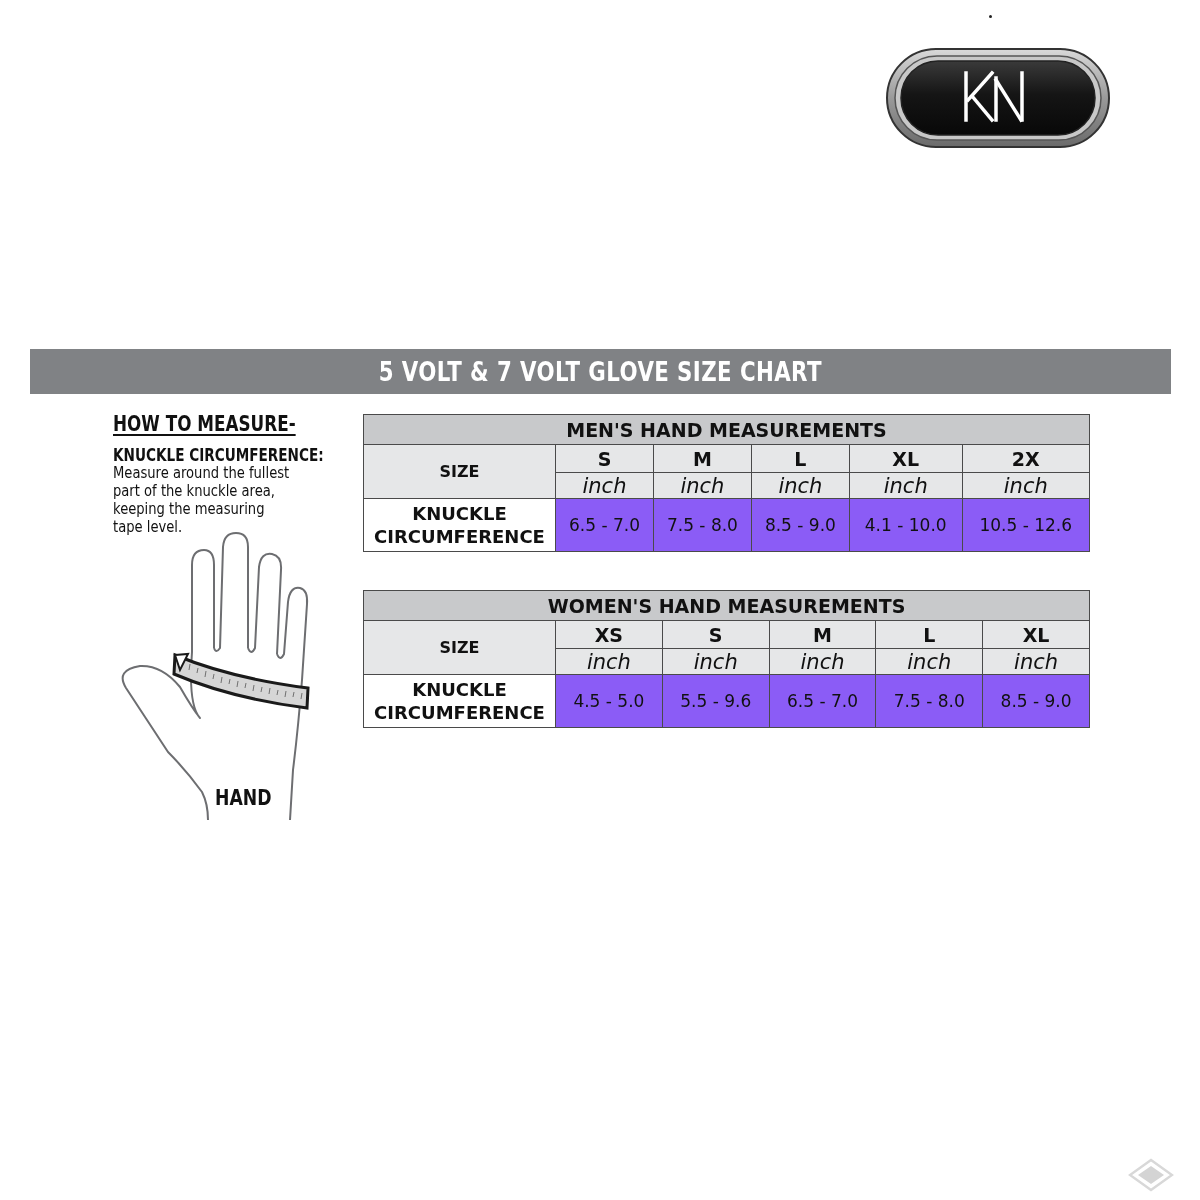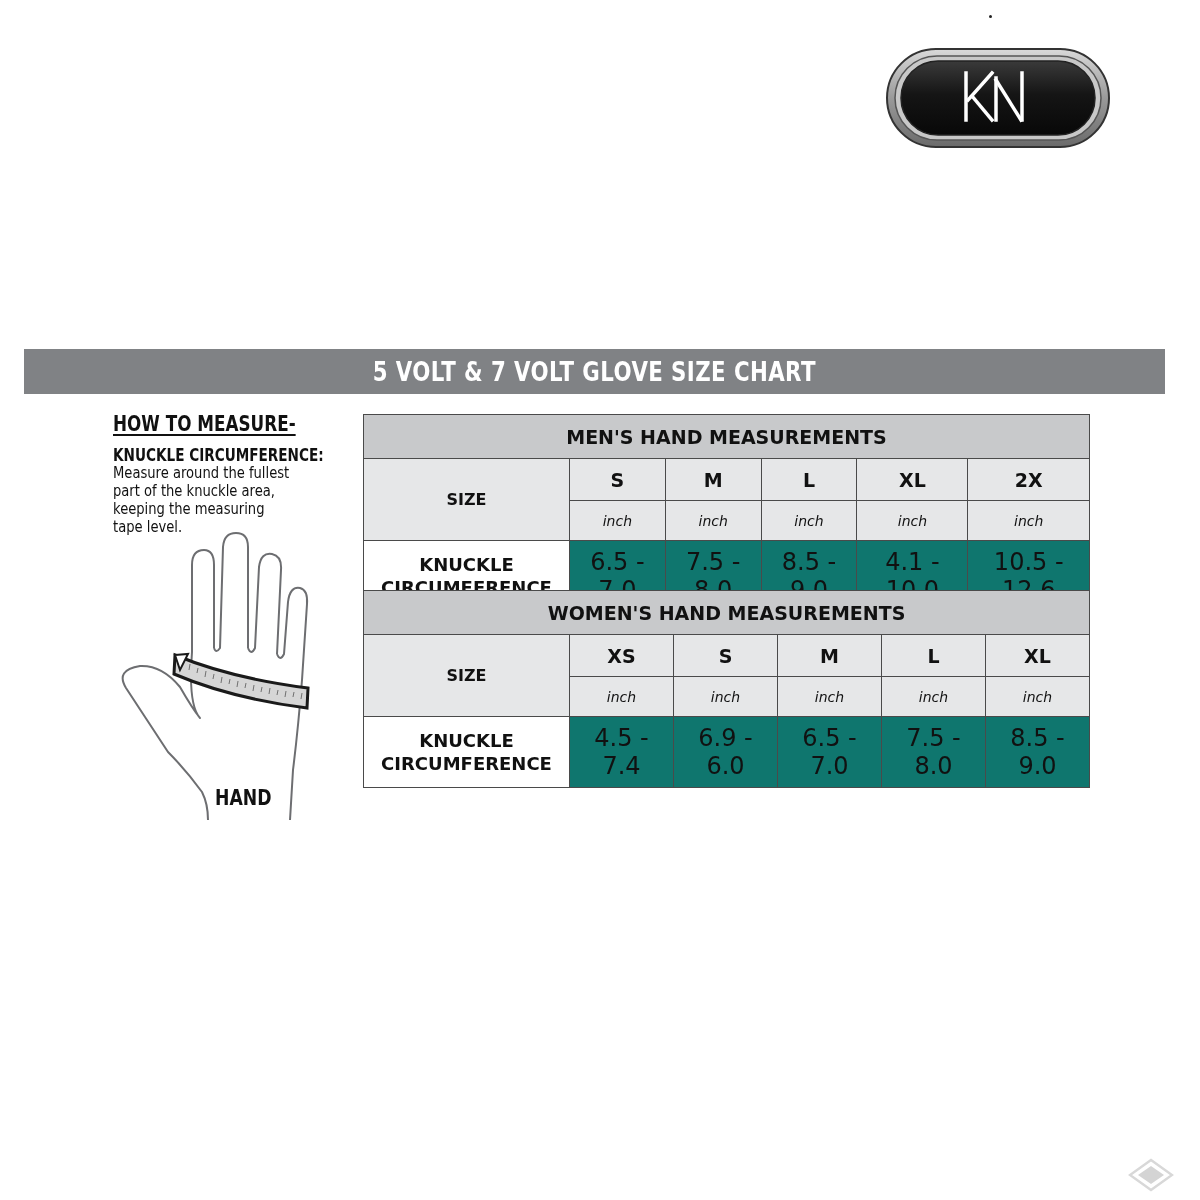--- a/index.html
+++ b/index.html
@@ -1,43 +1,43 @@
 <!DOCTYPE html>
 <html><head>
 <meta charset="utf-8">
 <style>
   html, body { margin:0; padding:0; background:#ffffff; }
   body { width:1200px; height:1200px; position:relative; overflow:hidden; font-family:"Liberation Sans", sans-serif; color:#111; }
 
   .logo { position:absolute; left:886px; top:48px; width:224px; height:100px; }
   .logo-dot { position:absolute; left:989px; top:15px; width:3px; height:3px; background:#222; border-radius:50%; }
 
-  .banner { position:absolute; left:24px; top:349px; width:1141px; height:45px; background:#808285; display:flex; align-items:center; justify-content:center; }
+  .banner { position:absolute; left:30px; top:349px; width:1141px; height:45px; background:#808285; display:flex; align-items:center; justify-content:center; }
   .banner-title { color:#fff; font-family:"DejaVu Sans", sans-serif; font-weight:bold; font-size:26px; letter-spacing:0.5px; transform:scaleX(0.82); white-space:nowrap; }
 
   .howto { position:absolute; left:113px; top:412px; width:240px; font-family:"DejaVu Sans", sans-serif; }
   .howto-title { font-weight:bold; font-size:21px; text-decoration:underline; text-decoration-thickness:2px; text-underline-offset:3px; transform:scaleX(0.8); transform-origin:left; white-space:nowrap; }
   .howto-sub { margin-top:10px; font-weight:bold; font-size:17px; transform:scaleX(0.8); transform-origin:left; white-space:nowrap; line-height:18px; }
   .howto-body { font-size:16px; line-height:18px; width:260px; transform:scaleX(0.82); transform-origin:left; }
   .howto-body div { white-space:nowrap; }
 
   .hand { position:absolute; left:110px; top:530px; width:220px; height:290px; }
   .hand-label { position:absolute; left:215px; top:786px; font-family:"DejaVu Sans", sans-serif; font-weight:bold; font-size:21px; transform:scaleX(0.82); transform-origin:left; }
 
   table.size { position:absolute; left:363px; border-collapse:collapse; width:727px; font-family:"DejaVu Sans", sans-serif; }
-  table.size td, table.size th { border:1.5px solid #4a4a4a; text-align:center; padding:7px; }
+  table.size td, table.size th { border:1.5px solid #4a4a4a; text-align:center; padding:0; }
   .t-men { top:414px; }
   .t-women { top:590px; }
   .cap { background:#c8c9cb; font-weight:bold; font-size:19px; height:29px; border-bottom:1.5px solid #4a4a4a; }
   .hdr { background:#e6e7e8; }
   .sz-label { font-weight:bold; font-size:16px; width:191px; }
   .sz { font-weight:bold; font-size:19px; height:27px; }
-  .unit { font-style:italic; font-size:14px; height:25px; }
+  .unit { font-style:italic; font-size:21px; height:25px; }
   .rowlbl { font-weight:bold; font-size:18px; line-height:23px; height:52px;margin-top:21px; }
-  .val { font-size:24px; background:#0f766e; }
+  .val { font-size:17px; background:#8b5cf6; }
 
   .corner { position:absolute; left:1128px; top:1158px; width:46px; height:34px; }
 </style>
 </head>
 <body>
 
 <div class="logo-dot"></div>
 
 <svg class="logo" viewBox="0 0 224 100">
   <defs>
@@ -163,22 +163,22 @@
     <td class="unit">inch</td>
     <td class="unit">inch</td>
     <td class="unit">inch</td>
     <td class="unit">inch</td>
   </tr>
   <tr>
     <td class="rowlbl">
       <div>KNUCKLE</div>
       <div>CIRCUMFERENCE</div>
     </td>
-    <td class="val">4.5 - 7.4</td>
-    <td class="val">6.9 - 6.0</td>
+    <td class="val">4.5 - 5.0</td>
+    <td class="val">5.5 - 9.6</td>
     <td class="val">6.5 - 7.0</td>
     <td class="val">7.5 - 8.0</td>
     <td class="val">8.5 - 9.0</td>
   </tr>
 </tbody>
   </table>
 
 <svg class="corner" viewBox="0 0 46 34">
   <polygon points="23,2 44,17 23,32 2,17" fill="none" stroke="#d8d8d8" stroke-width="2.5"></polygon>
   <polygon points="23,8 36,17 23,26 10,17" fill="#d4d4d4"></polygon>

